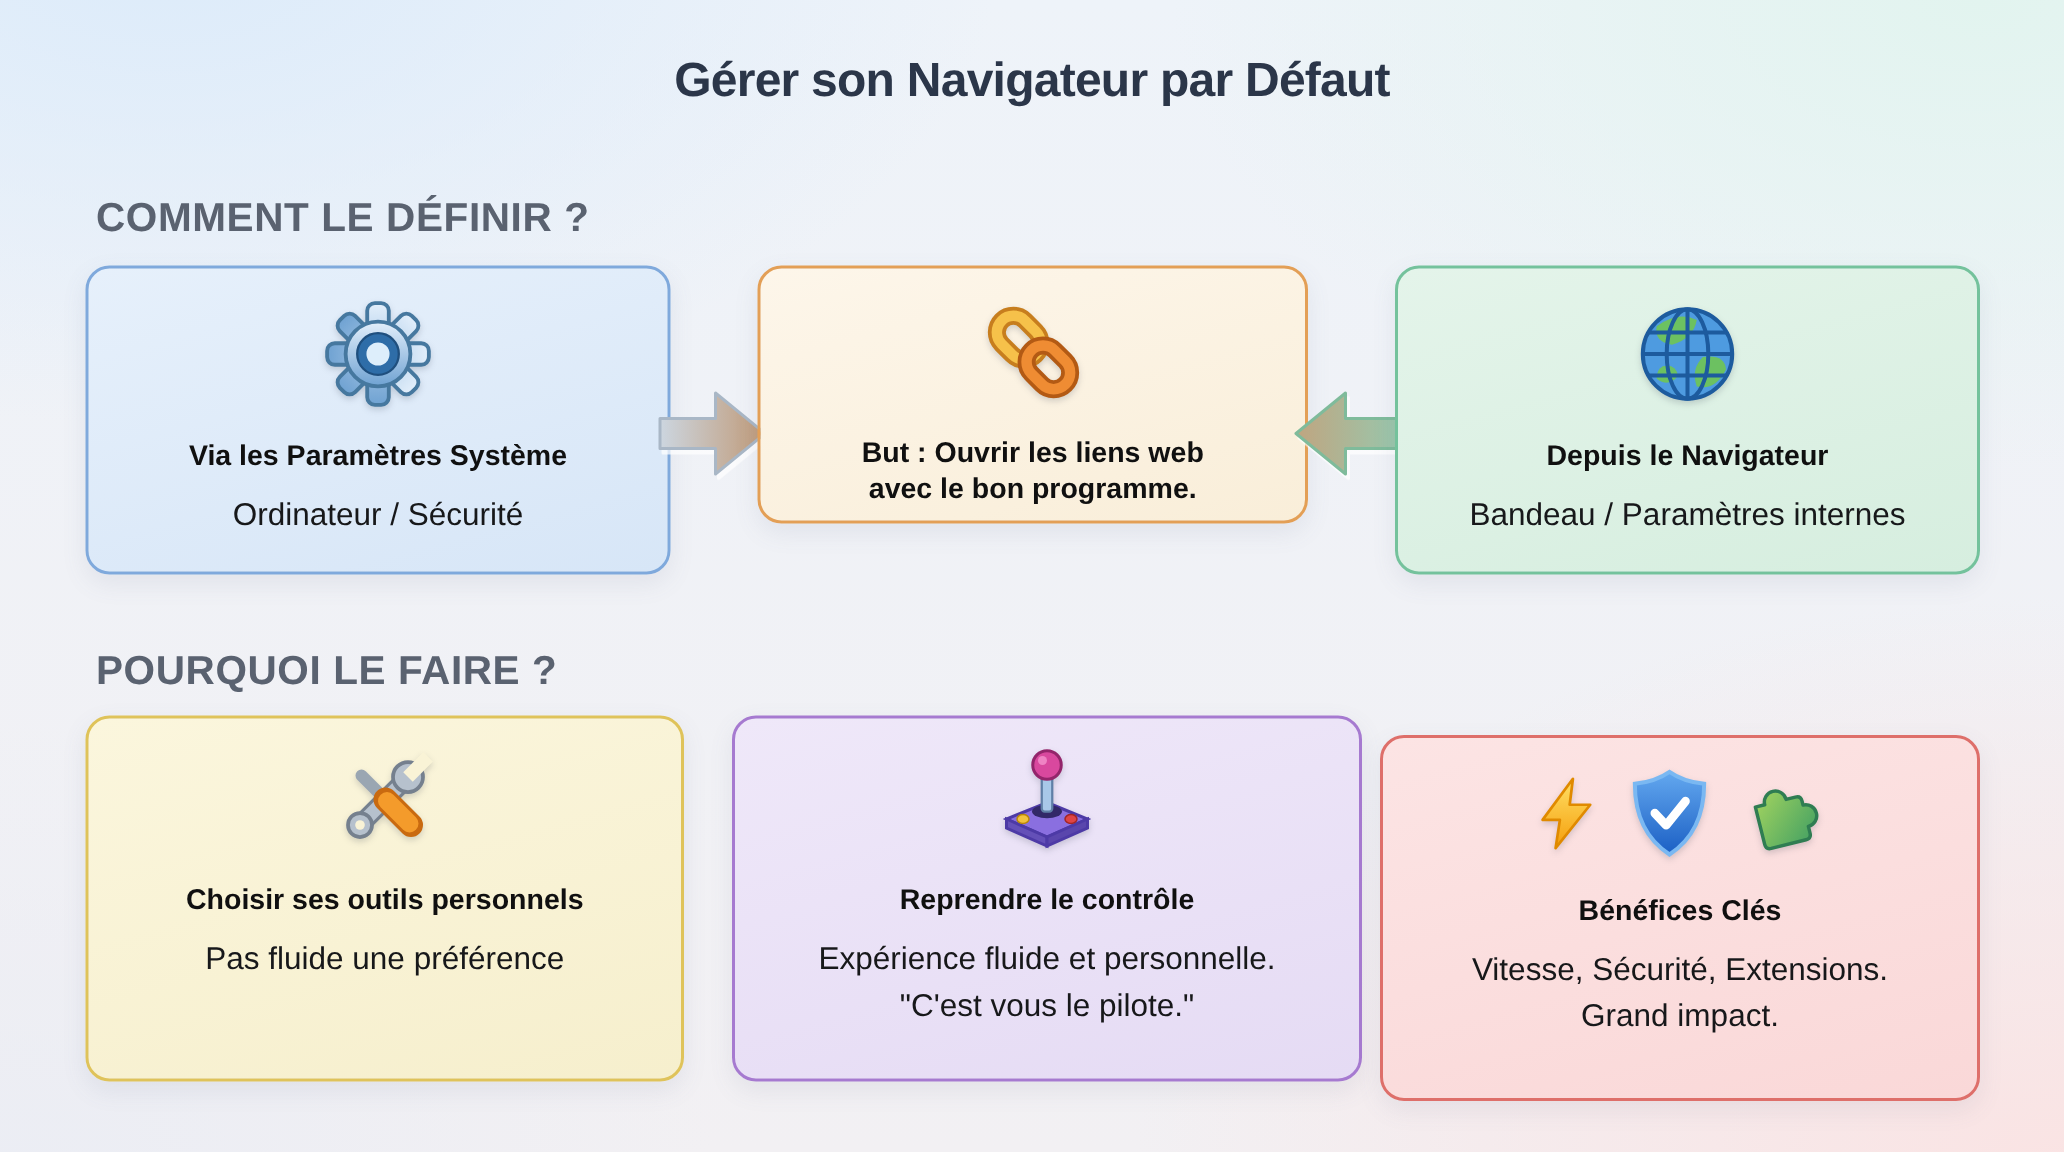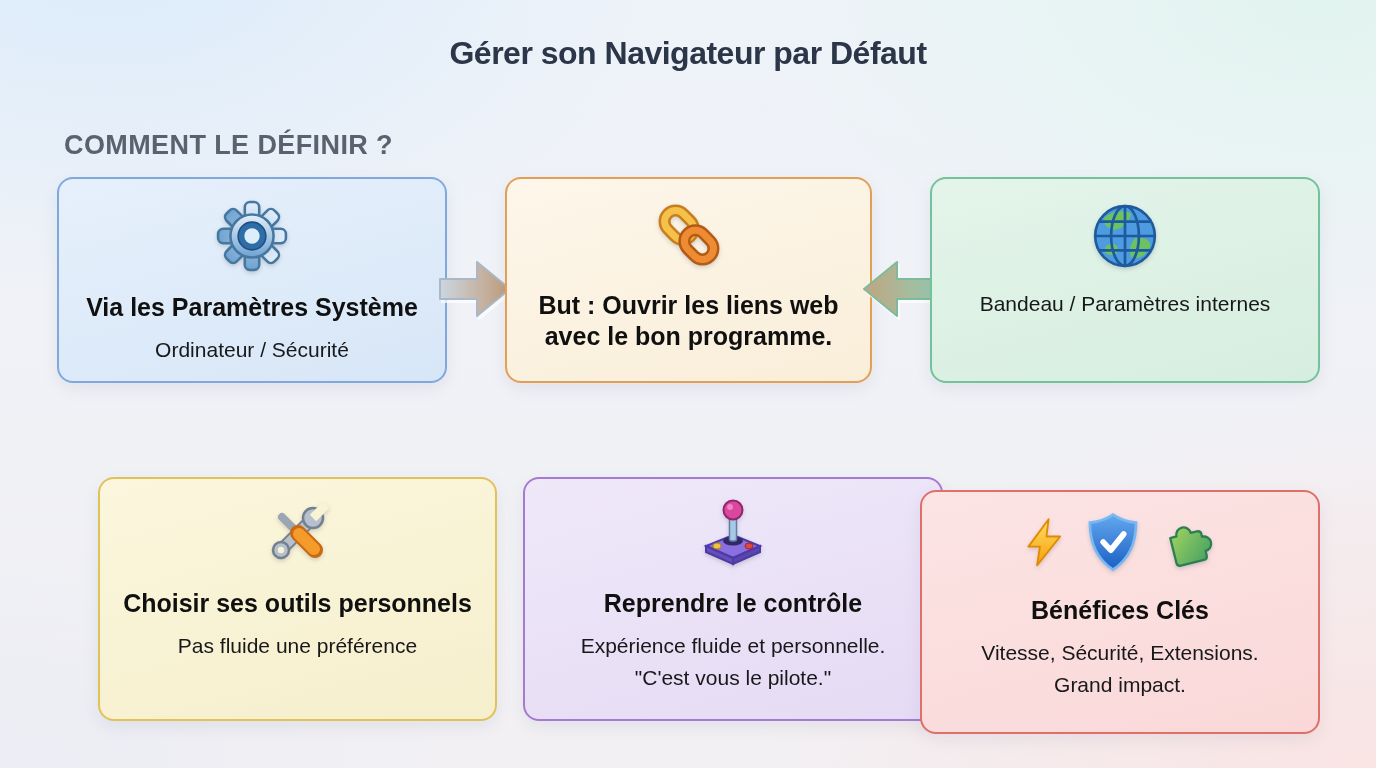--- a/index.html
+++ b/index.html
@@ -22,42 +22,43 @@
     letter-spacing:0.4px;line-height:22px;
   }
   .sl-1{top:134px;}
   .sl-2{top:436px;}
   .card{
     position:absolute;border-radius:16px;border:2px solid;box-sizing:border-box;
     display:flex;flex-direction:column;align-items:center;text-align:center;
     box-shadow:0 6px 16px rgba(100,110,140,0.10);
   }
   .c1{left:57px;top:177px;width:390px;height:206px;background:linear-gradient(165deg,#e6f0fb,#d7e6f7);border-color:#7fa9dc;}
-  .c2{left:505px;top:177px;width:367px;height:206px;background:linear-gradient(165deg,#fdf6ea,#f9eed9);border-color:#e39f56;}
+  .c2{left:505px;top:177px;width:367px;height:172px;background:linear-gradient(165deg,#fdf6ea,#f9eed9);border-color:#e39f56;}
   .c3{left:930px;top:177px;width:390px;height:206px;background:linear-gradient(165deg,#e4f4ea,#d6eedf);border-color:#74c29c;}
-  .c4{left:57px;top:477px;width:399px;height:244px;background:linear-gradient(165deg,#fbf6dd,#f6efcd);border-color:#dfc35a;margin-left:41px;}
-  .c5{left:488px;top:477px;width:420px;height:244px;background:linear-gradient(165deg,#efe8f9,#e5dbf4);border-color:#a67ad0;margin-left:35px;}
+  .c4{left:57px;top:477px;width:399px;height:244px;background:linear-gradient(165deg,#fbf6dd,#f6efcd);border-color:#dfc35a;}
+  .c5{left:488px;top:477px;width:420px;height:244px;background:linear-gradient(165deg,#efe8f9,#e5dbf4);border-color:#a67ad0;}
   .c6{left:920px;top:490px;width:400px;height:244px;background:linear-gradient(165deg,#fce4e4,#fad8d8;);border-color:#de6f6a;background:linear-gradient(165deg,#fce4e4,#fad8d8);}
   .card-icon{margin-top:20px;filter:drop-shadow(0 2px 2px rgba(30,40,60,0.18));}
   .row2 .card-icon{margin-top:18px;}
   .icon-row{display:flex;align-items:center;gap:10px;margin-top:18px;filter:drop-shadow(0 2px 2px rgba(30,40,60,0.18));}
-  .card-title{margin-top:15px;font-size:25px;font-weight:700;color:#101010;line-height:1.25;white-space:pre-line;padding:0 10px;}
+  .card-title{margin-top:15px;font-size:19px;font-weight:700;color:#101010;line-height:1.25;white-space:pre-line;padding:0 10px;}
   .card-sub{margin-top:11px;font-size:21px;font-weight:400;color:#17181a;line-height:1.5;white-space:pre-line;padding:0 8px;}
   .arrow{position:absolute;filter:drop-shadow(2px 3px 0 rgba(255,255,255,0.7));}
   .a1{left:437px;top:256px;}
   .a2{left:861px;top:256px;}
 </style>
 </head>
 <body>
 
 <div class="stage">
 
   <div class="page-title">Gérer son Navigateur par Défaut</div>
 
   <div class="section-label sl-1">COMMENT LE DÉFINIR ?</div>
+  <div class="section-label sl-2">POURQUOI LE FAIRE ?</div>
 
   <div class="card c1">
     <span class="card-icon">
       <svg width="74" height="74" viewBox="0 0 72 72">
         <defs>
             <linearGradient id="ggr" x1="0" y1="0" x2="0" y2="1">
           <stop offset="0" stop-color="#e3effb"></stop>
               <stop offset="1" stop-color="#6fa2d2"></stop>
         </linearGradient>
           </defs>
@@ -125,20 +126,21 @@
         <g stroke="#1d5b9e" stroke-width="2.6" fill="none">
           <circle cx="36" cy="36" r="29"></circle>
           <ellipse cx="36" cy="36" rx="13.5" ry="29"></ellipse>
           <line x1="36" y1="7" x2="36" y2="65"></line>
           <line x1="7" y1="36" x2="65" y2="36"></line>
           <line x1="11" y1="22" x2="61" y2="22"></line>
           <line x1="11" y1="50" x2="61" y2="50"></line>
         </g>
       </svg>
     </span>
+    <div class="card-title">Depuis le Navigateur</div>
     <div class="card-sub">Bandeau / Paramètres internes</div>
   </div>
 
   <div class="card c4 row2">
     <span class="card-icon">
       <svg width="72" height="72" viewBox="0 0 72 72">
         <g stroke-linecap="round">
           <line x1="21" y1="51" x2="47" y2="25" stroke="#75808e" stroke-width="13"></line>
           <line x1="21" y1="51" x2="47" y2="25" stroke="#b6c1cd" stroke-width="9"></line>
           <circle cx="19" cy="53" r="8" fill="#b6c1cd" stroke="#75808e" stroke-width="2.5"></circle>

